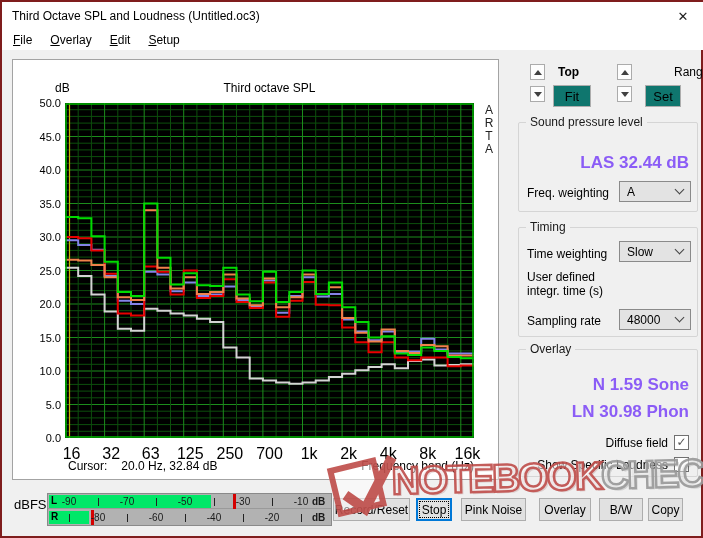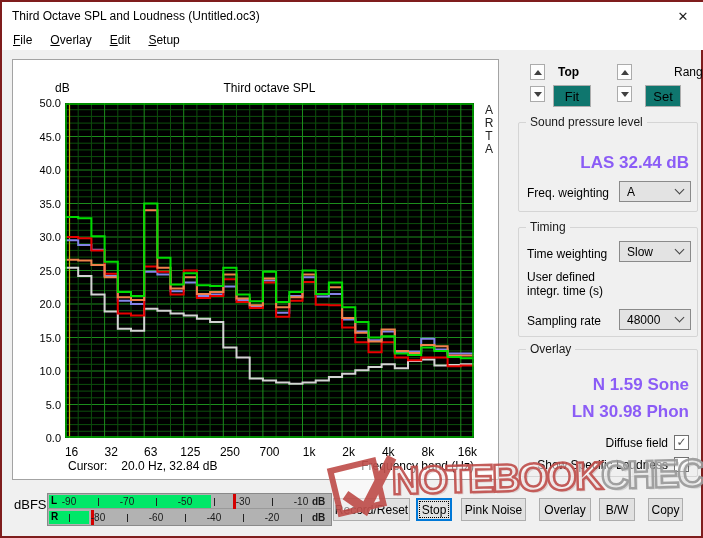--- a/index.html
+++ b/index.html
@@ -13,21 +13,21 @@
   
   .menubar{position:absolute;left:0;top:28px;width:701px;height:20px;background:#ffffff;display:flex;align-items:center;padding-left:2px;font-size:12px;}
   .menu-item{padding:2px 9px;color:#000;}
   .menu-item u{text-decoration:underline;}
   
   .chart-panel{position:absolute;left:10px;top:57px;width:487px;height:421px;background:#ffffff;border:1px solid #a3a3a3;}
   .db-unit{position:absolute;left:42px;top:21px;font-size:12px;color:#000;}
   .chart-title{position:absolute;left:52px;top:21px;width:409px;text-align:center;font-size:12px;color:#000;}
   #plot{position:absolute;left:52px;top:43px;}
   .ytick{position:absolute;width:36px;text-align:right;font-size:11px;color:#000;}
-  .xtick{position:absolute;top:385px;width:40px;text-align:center;font-size:12px;color:#000;}
+  .xtick{position:absolute;top:385px;width:40px;text-align:center;font-size:16px;color:#000;}
   .arta{position:absolute;left:468px;top:44px;font-size:12px;color:#222;line-height:13px;text-align:center;width:16px;}
   .cursor-row{position:absolute;left:55px;top:399px;font-size:12px;color:#000;}
   .cursor-row .cv{margin-left:14px;}
   .freq-label{position:absolute;left:52px;top:399px;width:409px;text-align:right;font-size:12px;color:#000;}
   
   .spin{position:absolute;width:15px;height:16px;background:#fdfdfd;border:1px solid #ababab;display:flex;align-items:center;justify-content:center;}
   .tri-up{width:0;height:0;border-left:4px solid transparent;border-right:4px solid transparent;border-bottom:5px solid #404040;}
   .tri-dn{width:0;height:0;border-left:4px solid transparent;border-right:4px solid transparent;border-top:5px solid #404040;}
   .small-label{position:absolute;font-size:12px;color:#000;}
   .btn{position:absolute;background:#0f766e;border:1px solid #adadad;font-size:13px;color:#000;display:flex;align-items:center;justify-content:center;}
@@ -304,21 +304,21 @@
         <span class="meter-tick" style="left:253px"></span>
         <span class="meter-unit">dB</span>
       </div>
     </div>
 
   <div id="bottom-buttons">
       <div class="bbtn" style="left: 331px; width: 77px;">Record/Reset</div>
       <div class="bbtn focused" style="left: 414px; width: 36px;">Stop</div>
       <div class="bbtn" style="left: 459px; width: 65px;">Pink Noise</div>
       <div class="bbtn" style="left: 537px; width: 52px;">Overlay</div>
-      <div class="bbtn" style="left: 597px; width: 36px;">B/W</div>
+      <div class="bbtn" style="left: 597px; width: 44px;">B/W</div>
       <div class="bbtn" style="left: 646px; width: 35px;">Copy</div>
     </div>
 
   <div class="watermark">
     <div class="wm-box">
       <svg class="wm-check" width="72" height="60" viewBox="0 0 72 60">
         <polyline points="8,30 24,48 62,4" fill="none" stroke="#c0504d" stroke-width="10"></polyline>
       </svg>
     </div>
     <div class="wm-text"><span class="wm-red">NOTEBOOK</span><span class="wm-gray">CHECK</span></div>

